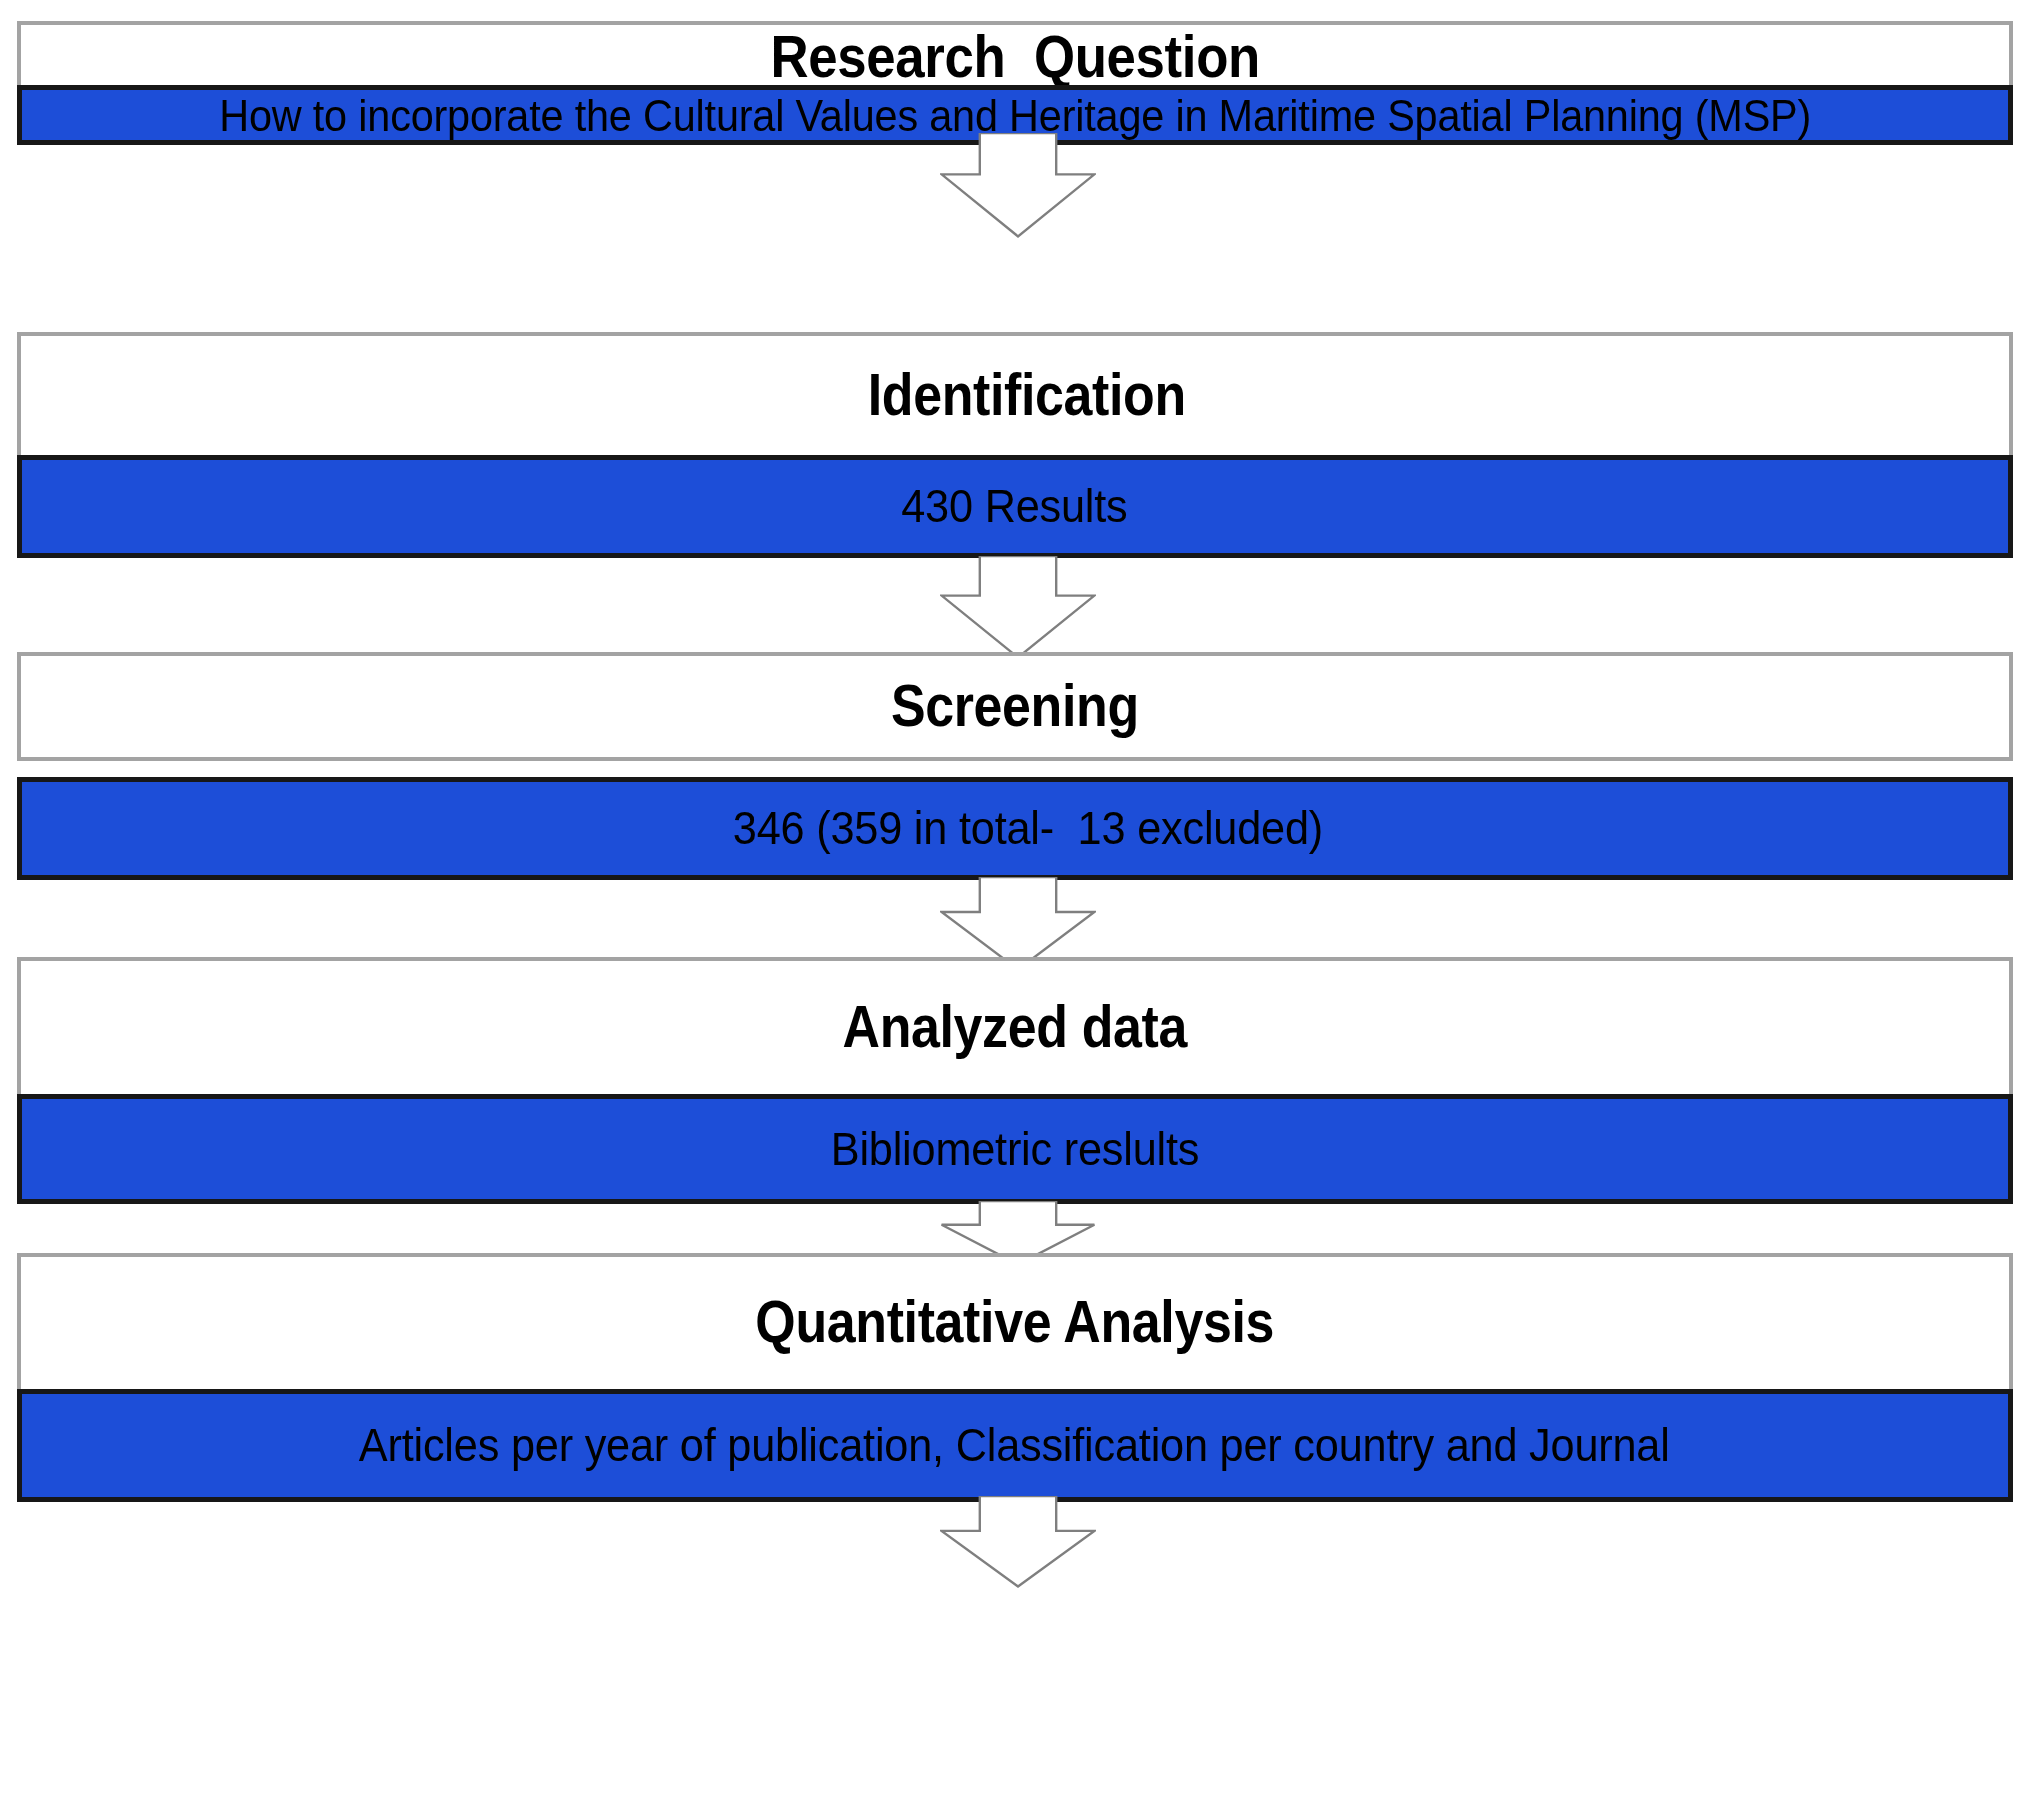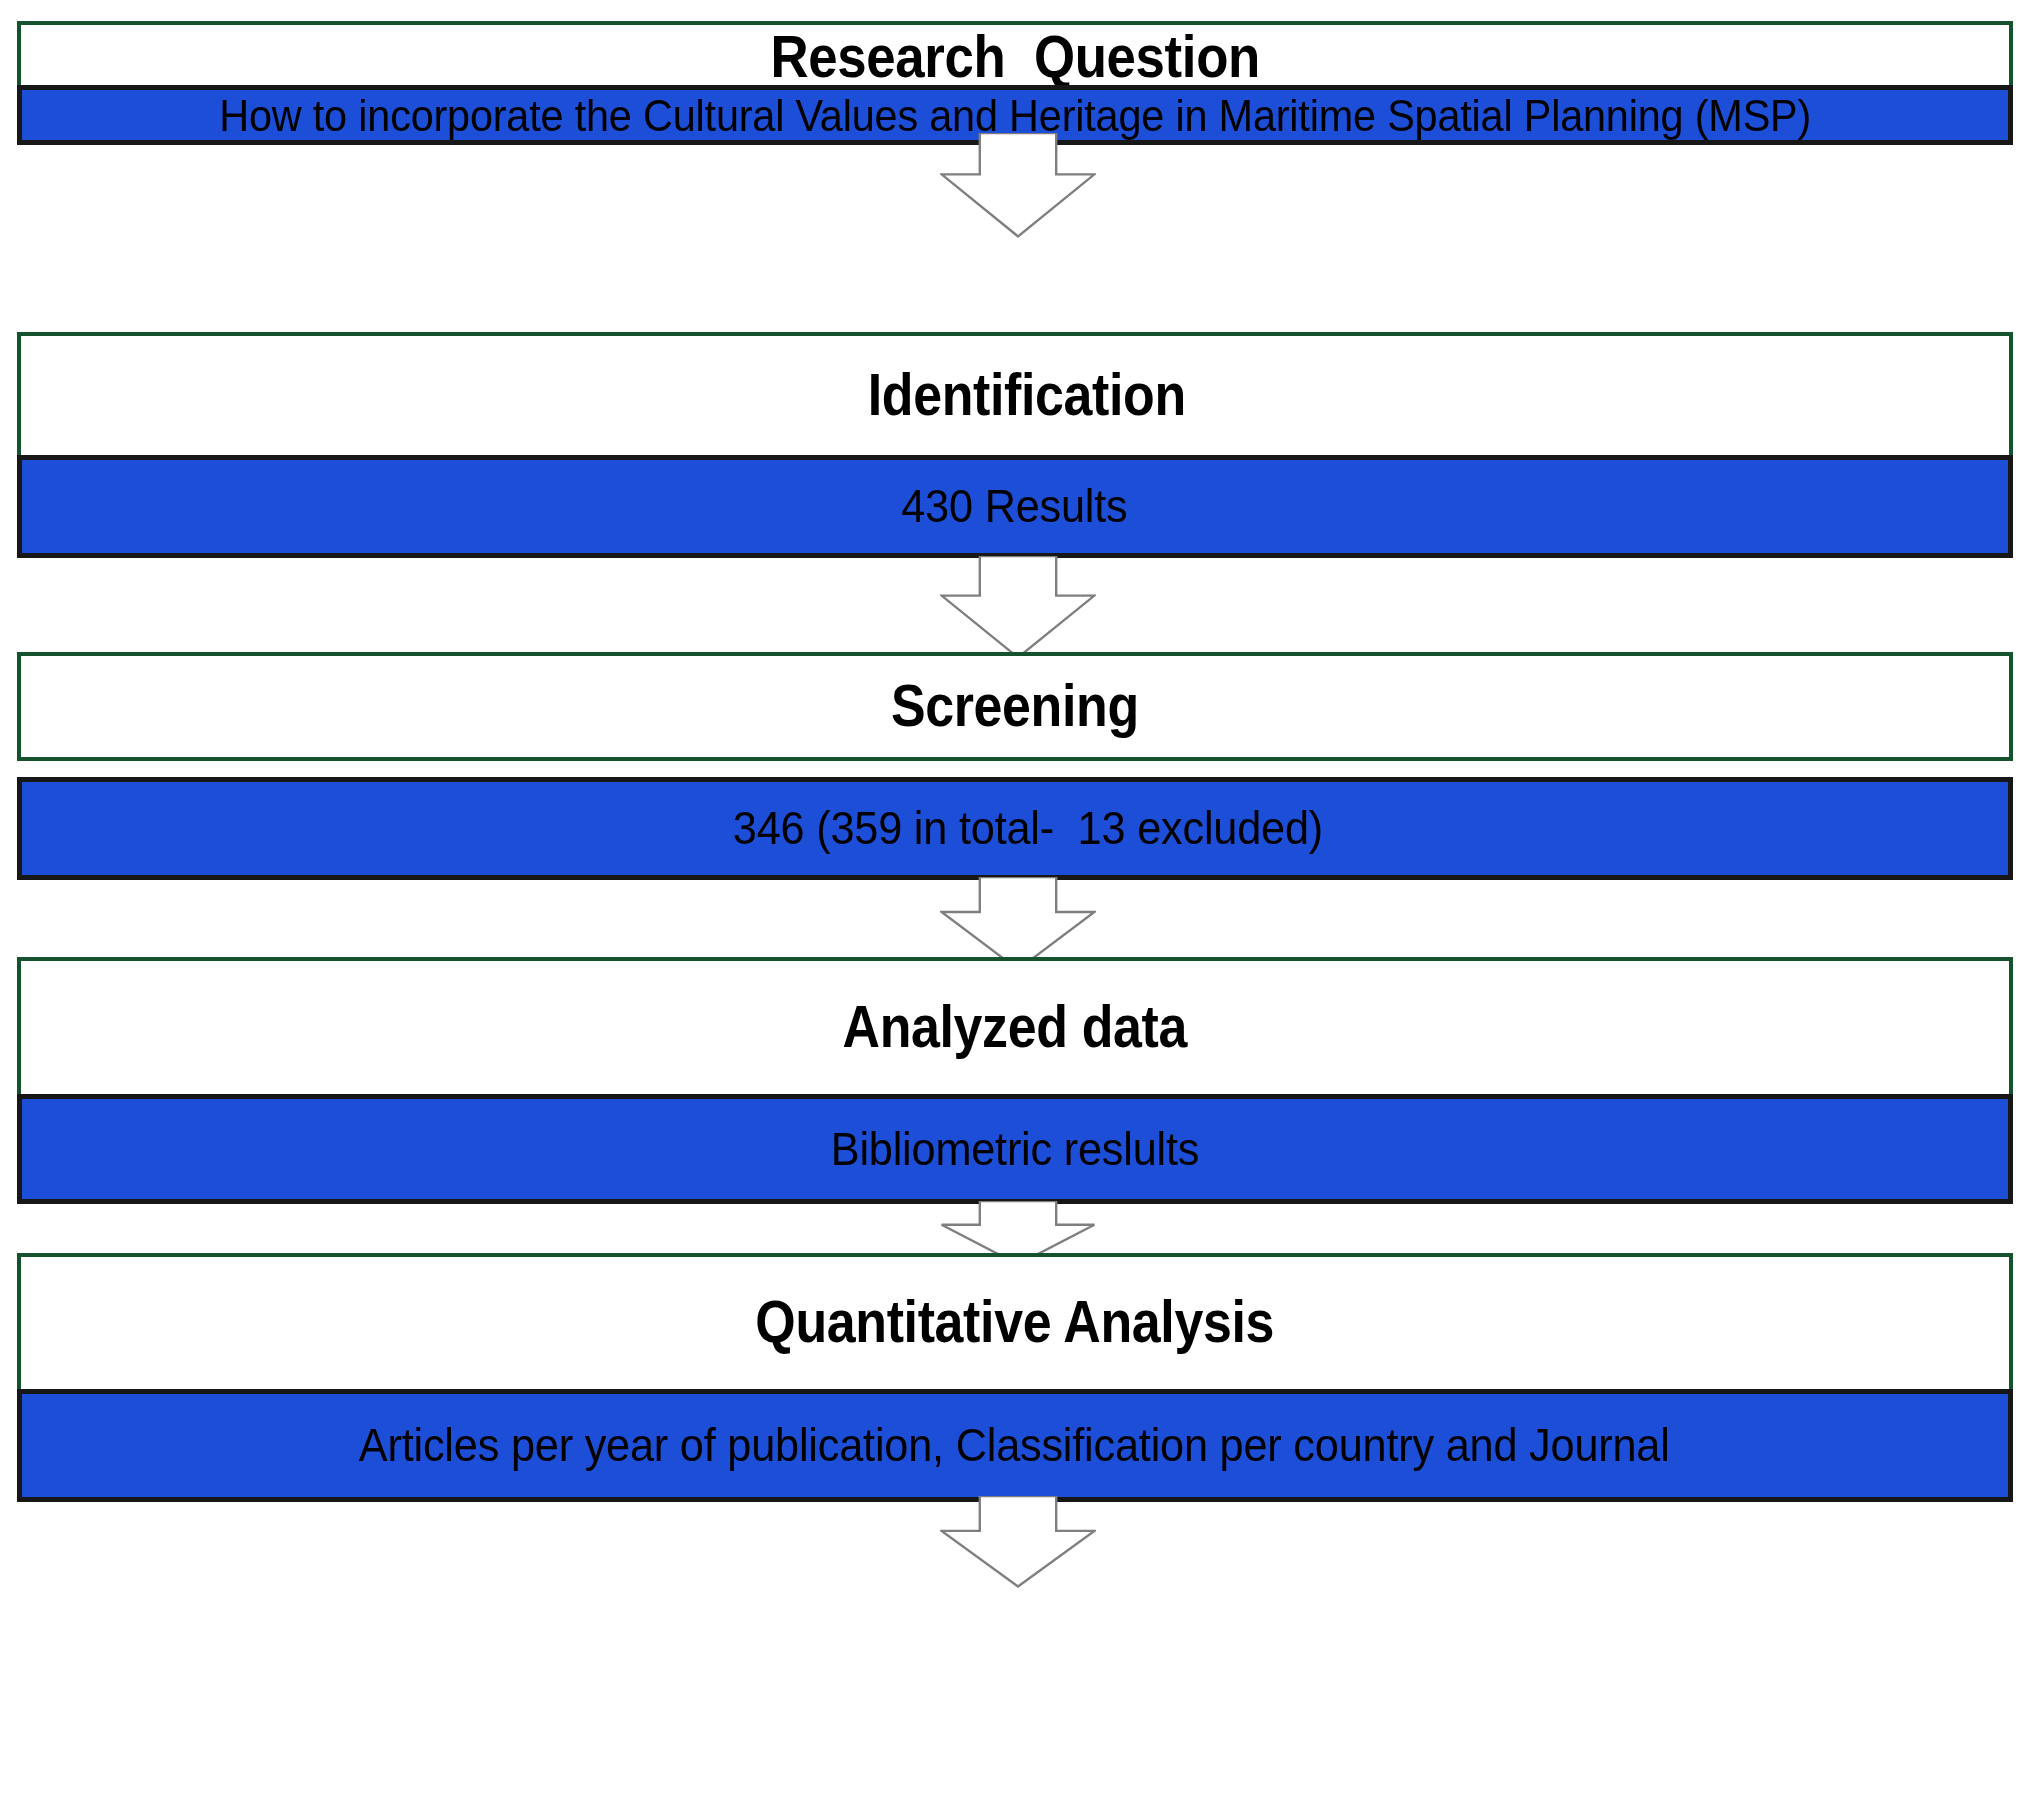--- a/index.html
+++ b/index.html
@@ -26,21 +26,21 @@
     position: absolute;
     box-sizing: border-box;
   }
 
   .stage-title {
     position: absolute;
     left: 0;
     right: 0;
     top: 0;
     box-sizing: border-box;
-    border: 4px solid #14532d;
+    border: 4px solid #a3a3a3;
     background: #ffffff;
     display: flex;
     align-items: center;
     justify-content: center;
     text-align: center;
   }
 
   .stage-body {
     position: absolute;
     left: 0;

